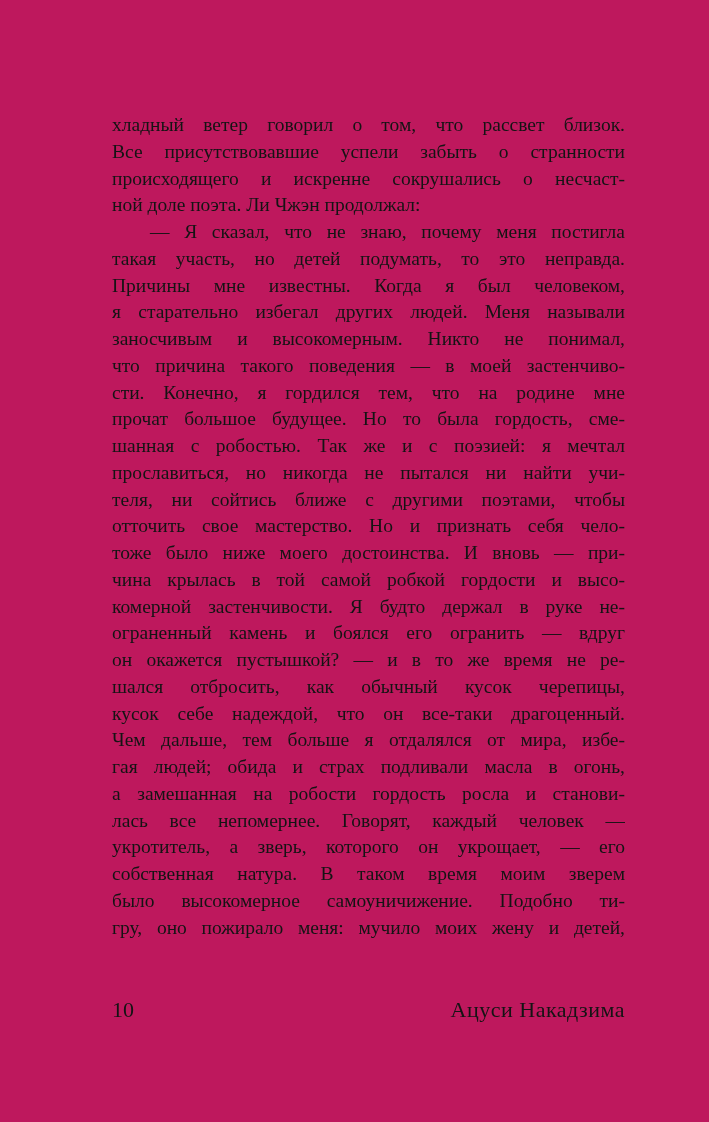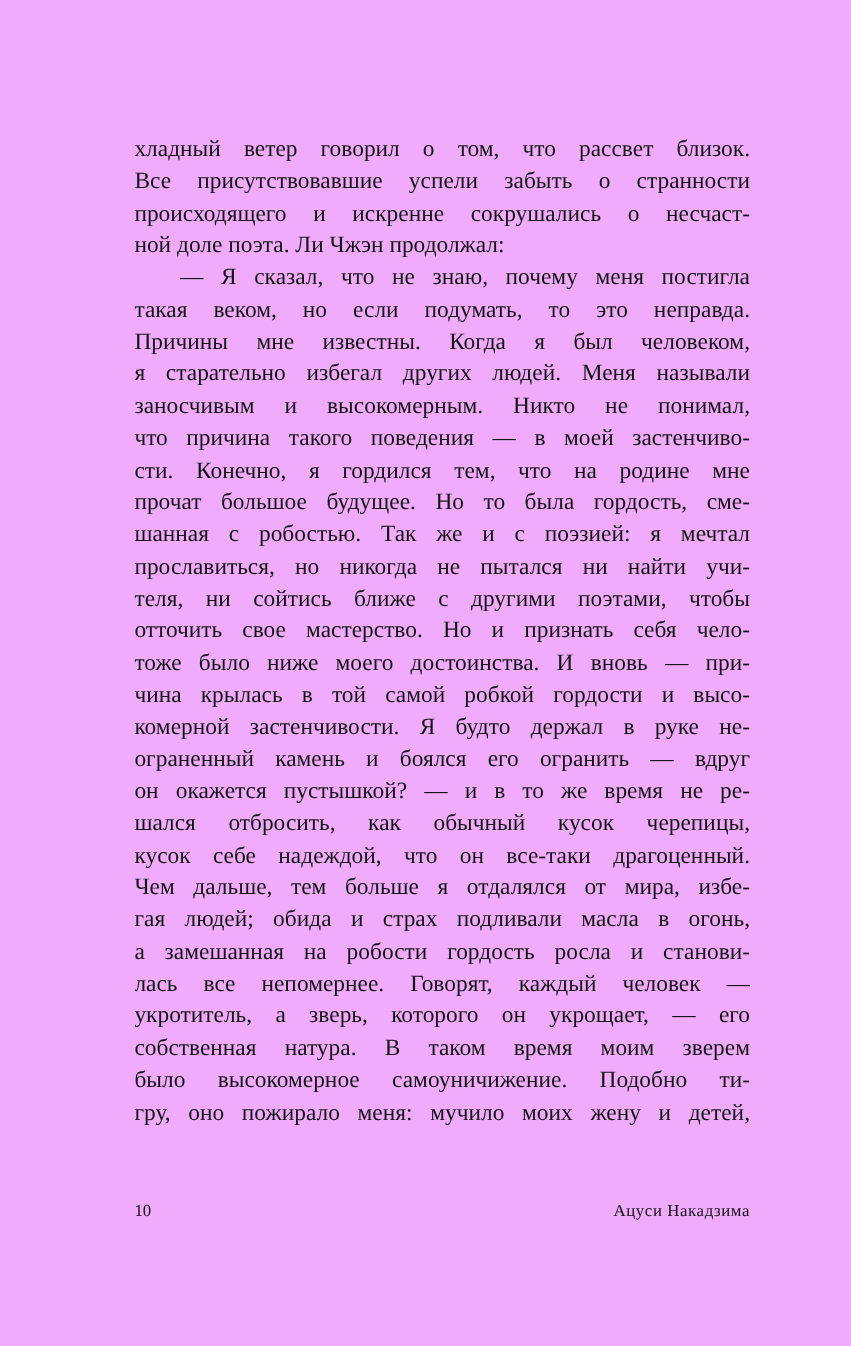--- a/index.html
+++ b/index.html
@@ -4,21 +4,21 @@
   <style>
     html, body {
       margin: 0;
       padding: 0;
       background: #e9e9e9;
     }
     .page {
       position: relative;
       width: 709px;
       height: 1122px;
-      background: #f0abfc;
+      background: #be185d;
       font-family: "Liberation Serif", "DejaVu Serif", serif;
       color: #141414;
       overflow: hidden;
     }
     .text-block {
       position: absolute;
       left: 112px;
       top: 112px;
       width: 513px;
     }
@@ -38,41 +38,41 @@
       text-indent: 38px;
     }
     .footer {
       position: absolute;
       left: 112px;
       top: 998px;
       width: 513px;
       display: flex;
       justify-content: space-between;
       align-items: baseline;
-      font-size: 14px;
+      font-size: 22px;
       line-height: 24px;
     }
     .page-number {
       font-style: normal;
     }
     .author {
       letter-spacing: 0.5px;
     }
   </style>
 </head>
 <body>
 
 <div class="page">
   <div class="text-block">
       <div class="line">хладный ветер говорил о том, что рассвет близок.</div>
       <div class="line">Все присутствовавшие успели забыть о странности</div>
       <div class="line">происходящего и искренне сокрушались о несчаст-</div>
       <div class="line par-end">ной доле поэта. Ли Чжэн продолжал:</div>
       <div class="line indent">— Я сказал, что не знаю, почему меня постигла</div>
-      <div class="line">такая веком, но если подумать, то это неправда.</div>
+      <div class="line">такая участь, но детей подумать, то это неправда.</div>
       <div class="line">Причины мне известны. Когда я был человеком,</div>
       <div class="line">я старательно избегал других людей. Меня называли</div>
       <div class="line">заносчивым и высокомерным. Никто не понимал,</div>
       <div class="line">что причина такого поведения — в моей застенчиво-</div>
       <div class="line">сти. Конечно, я гордился тем, что на родине мне</div>
       <div class="line">прочат большое будущее. Но то была гордость, сме-</div>
       <div class="line">шанная с робостью. Так же и с поэзией: я мечтал</div>
       <div class="line">прославиться, но никогда не пытался ни найти учи-</div>
       <div class="line">теля, ни сойтись ближе с другими поэтами, чтобы</div>
       <div class="line">отточить свое мастерство. Но и признать себя чело-</div>

